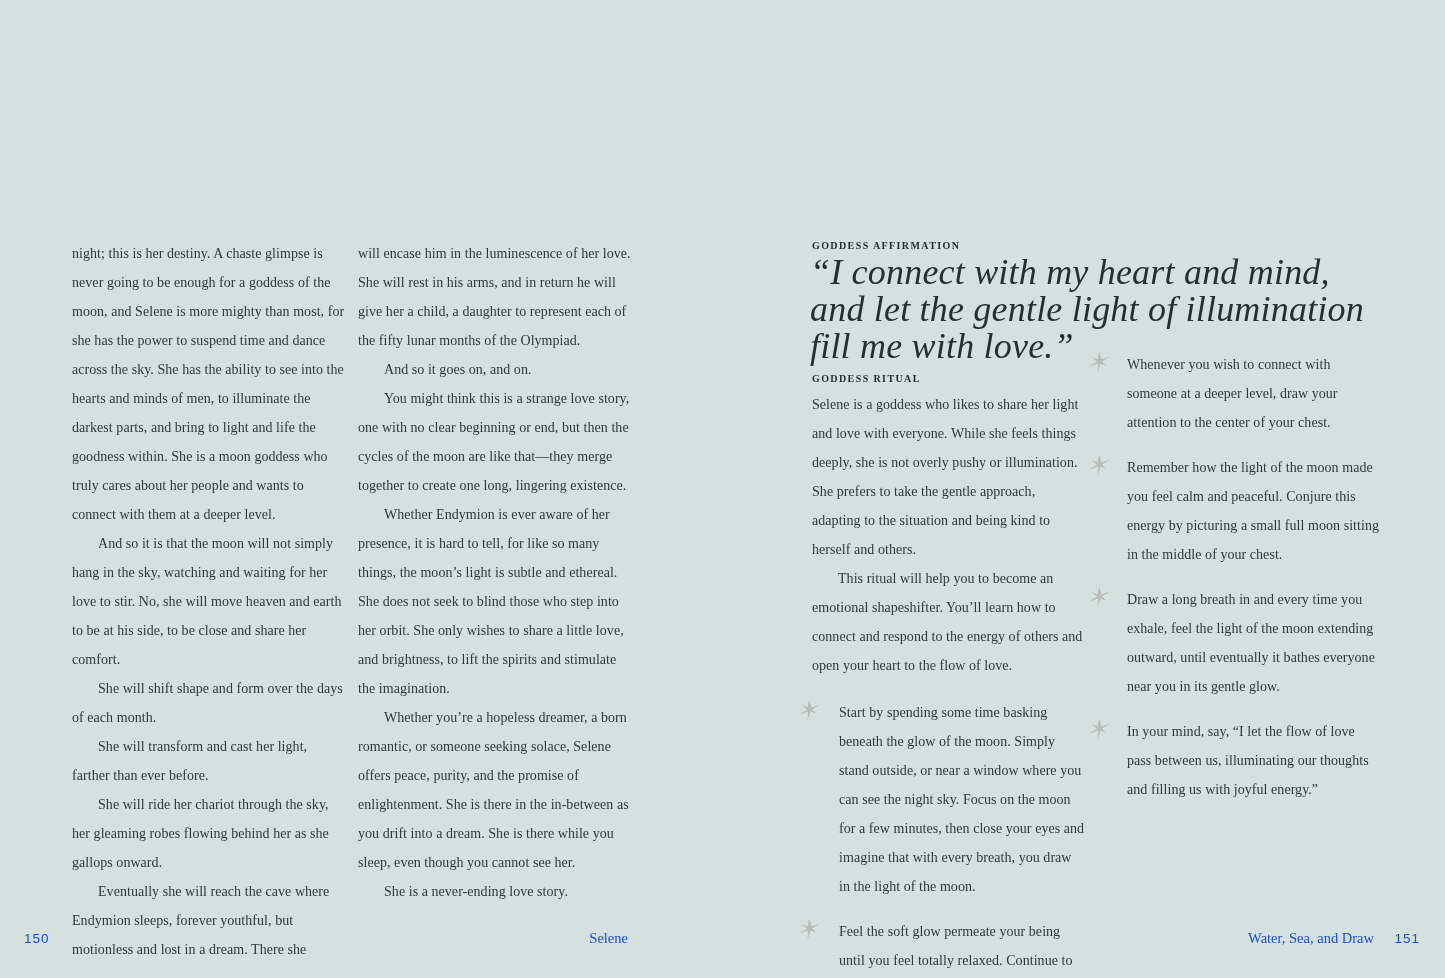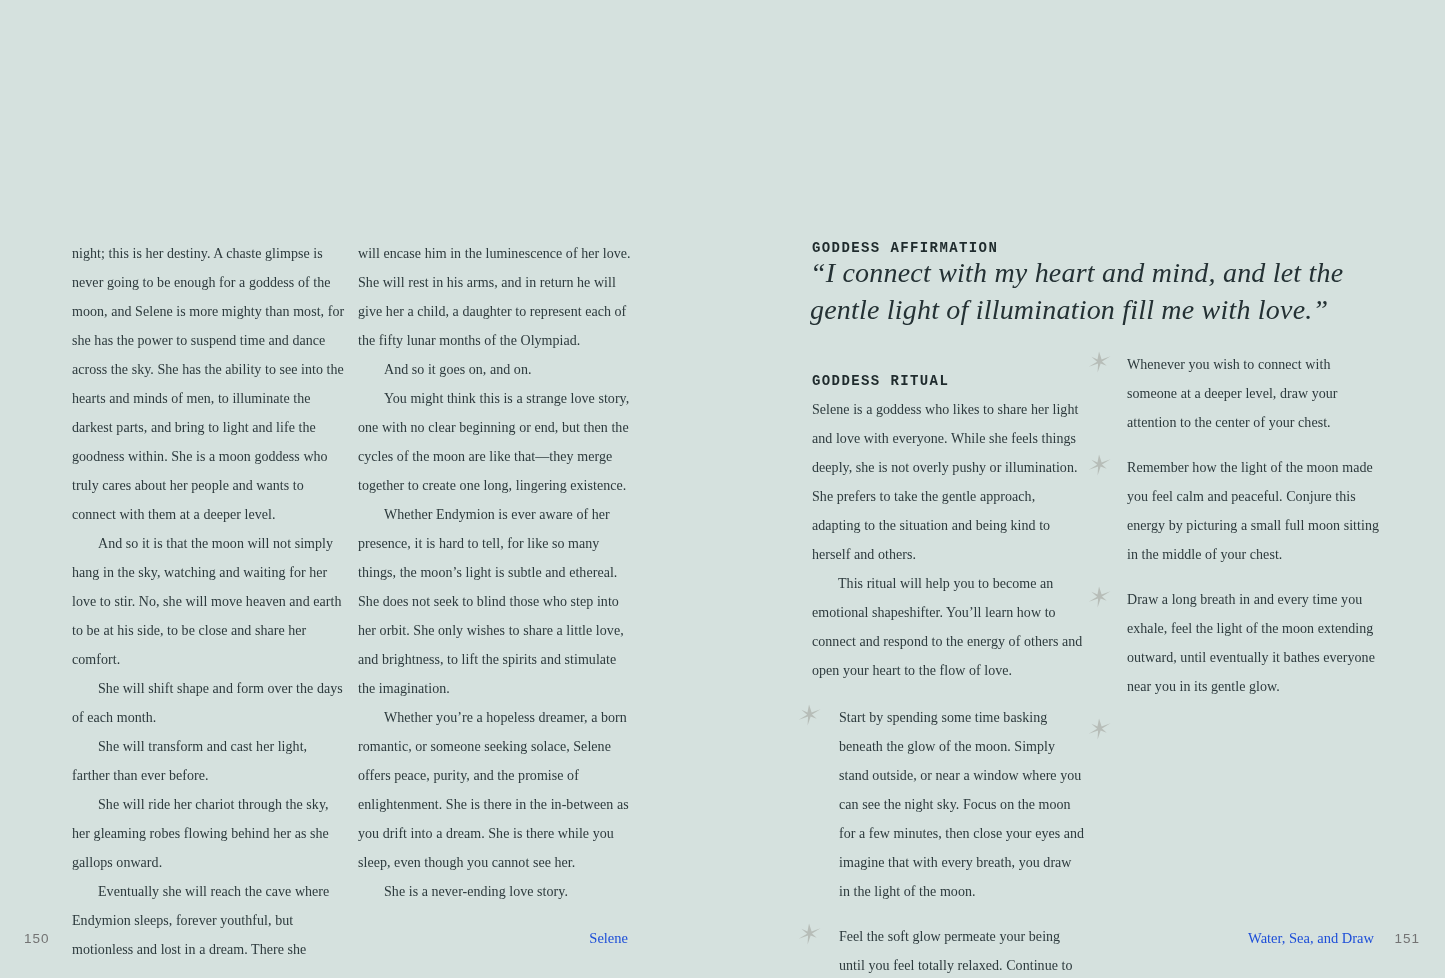--- a/index.html
+++ b/index.html
@@ -24,33 +24,33 @@
     color: #2d3a3d;
   }
   .indent { text-indent: 26px; }
 
   .col { position: absolute; }
   .col-1 { left: 72px;  top: 239px; width: 276px; }
   .col-2 { left: 358px; top: 239px; width: 278px; }
 
   
   .kicker {
-    font-family: Liberation Mono, monospace;
-    font-size: 14px;
+    font-family: Liberation Serif, serif;
+    font-size: 10px;
     font-weight: bold;
     letter-spacing: 1.4px;
     color: #1f2b2d;
   }
   .affirmation-label { position: absolute; left: 812px; top: 240px; }
   .quote {
     position: absolute;
     left: 810px; top: 254px;
     width: 568px;
     font-style: italic;
-    font-size: 28px;
+    font-size: 36px;
     line-height: 37px;
     letter-spacing: 0.2px;
     color: #243134;
   }
   .ritual-col {
     position: absolute;
     left: 798px; top: 373px;
     width: 288px;
   }
   .ritual-label { display: block; margin-left: 14px; }
@@ -72,21 +72,21 @@
   .steps-left  .step-text { margin-left: 18px; }
   .steps-right .step-text { margin-left: 16px; }
 
   
   .folio {
     position: absolute;
     top: 931px;
     font-family: "Liberation Sans", sans-serif;
     font-size: 13.5px;
     letter-spacing: 1px;
-    color: #737373;
+    color: #1d4ed8;
   }
   .folio-left  { left: 24px; }
   .folio-right { right: 25px; }
   .running-title {
     position: absolute;
     top: 930px;
     font-size: 14.5px;
     color: #1d4ed8;
     text-align: right;
   }
@@ -175,20 +175,21 @@
             </svg>
         </span>
         <p class="step-text">Draw a long breath in and every time you exhale, feel the light of the moon extending outward, until eventually it bathes everyone near you in its gentle glow.</p>
       </div>
       <div class="step">
         <span class="star">
           <svg viewBox="0 0 24 24" aria-hidden="true">
               <polygon points="23.5,6.5 14.2,9.8 11.5,1.5 9.9,9.9 3.5,7.0 9.5,12.3 0.8,17.5 10.5,14.2 10.0,23.5 13.2,14.1 19.5,16.5 14.6,11.9"></polygon>
             </svg>
         </span>
+        <p class="step-text">In your mind, say, “I let the flow of love pass between us, illuminating our thoughts and filling us with joyful energy.”</p>
       </div>
     </div>
 
     <div class="running-title running-right">Water, Sea, and Draw</div>
     <div class="folio folio-right">151</div>
   </section>
 
 </div>
 
 </body></html>

